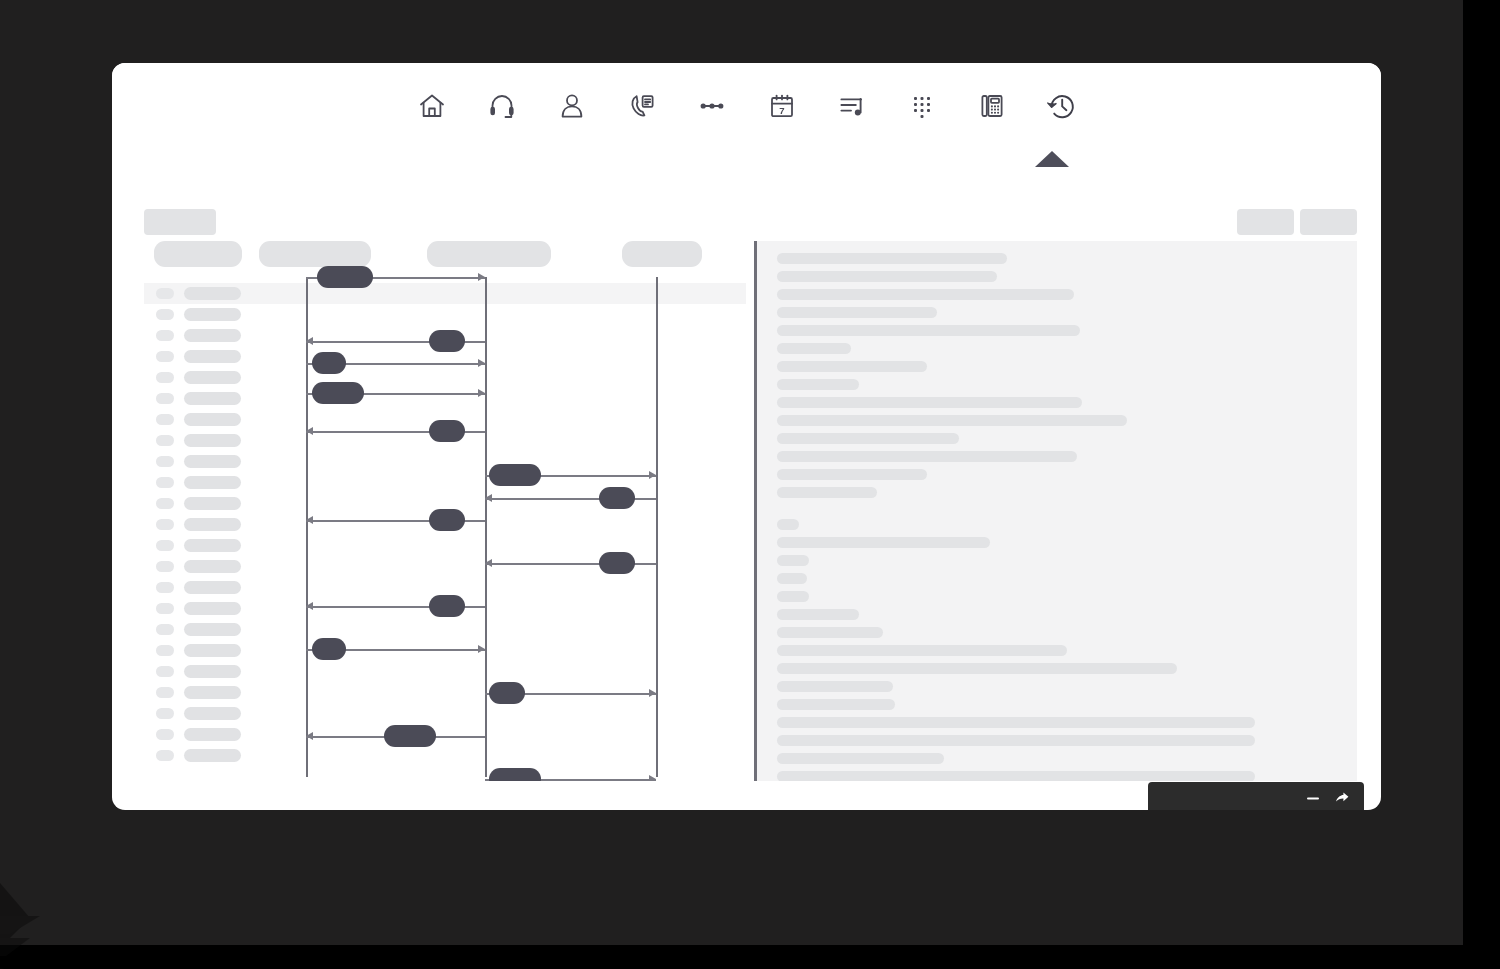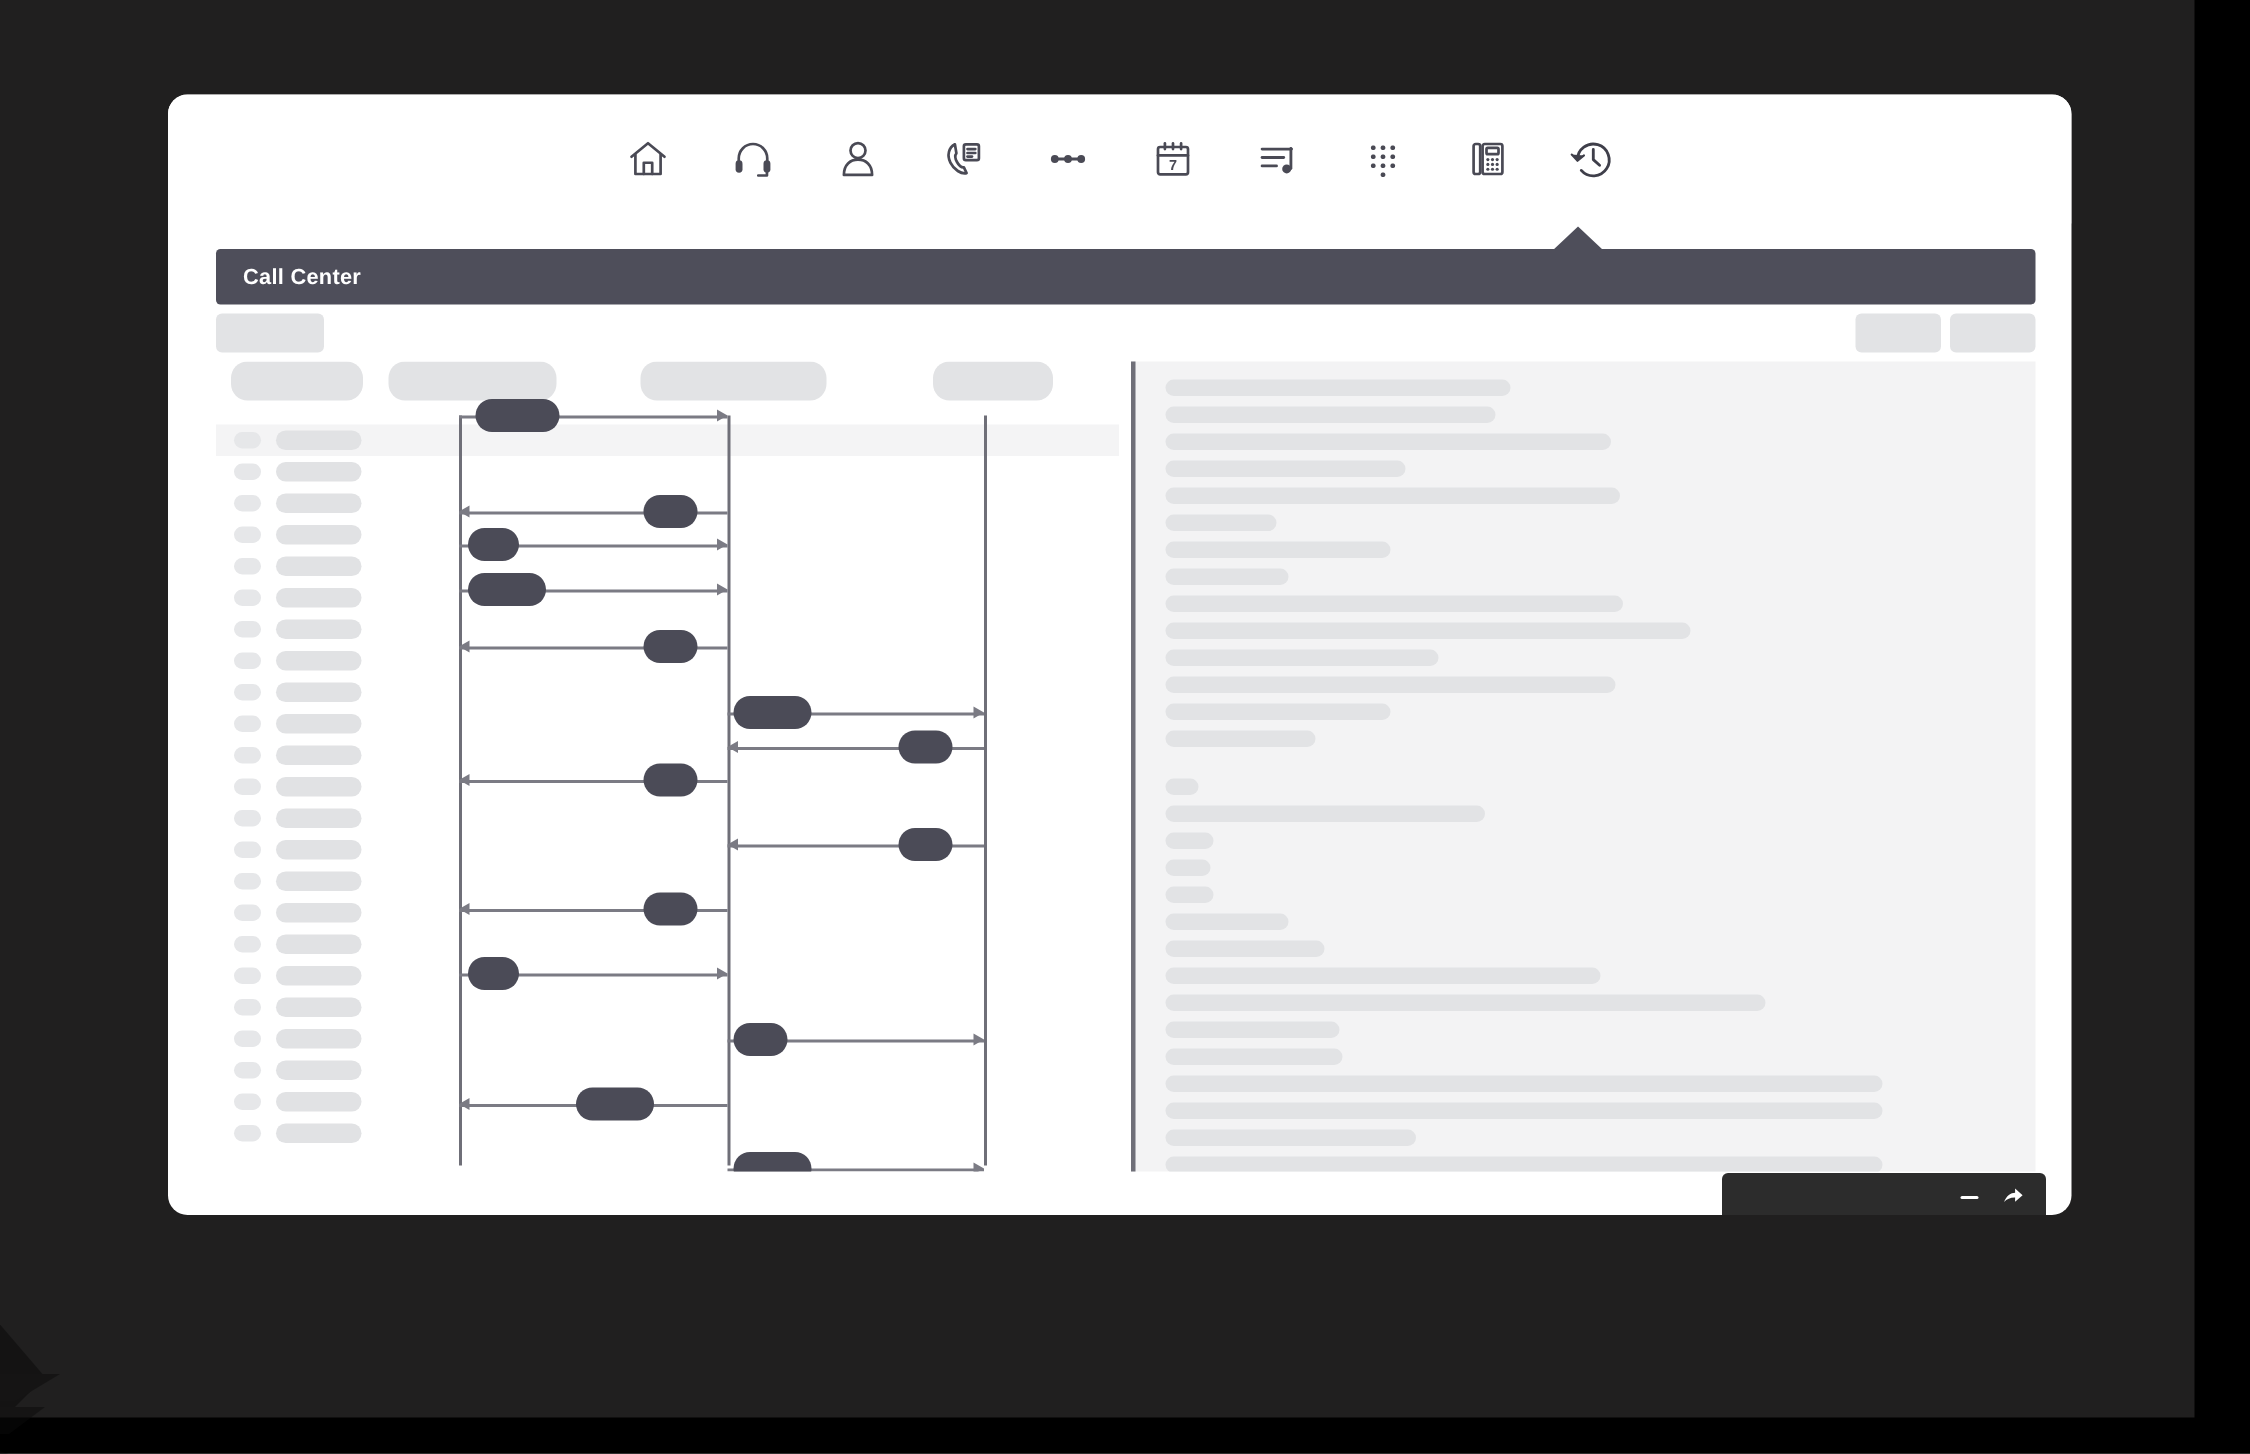--- a/index.html
+++ b/index.html
@@ -383,23 +383,20 @@
         <svg width="32" height="32" viewBox="0 0 32 32" fill="none" stroke="currentColor" stroke-width="1.9" stroke-linecap="round" stroke-linejoin="round">
           <path d="M5.6 16.6 A10.6 10.6 0 1 1 8.2 23.6"></path>
           <path d="M1.8 13 L5.7 17.2 L10 13.6" fill="currentColor" stroke="currentColor" stroke-width="1.4"></path>
           <path d="M16.2 9.6 V16.4 L20.4 20.2"></path>
         </svg>
       </div>
     </div>
 
     <div id="nav-pointer"></div>
 
-    <div id="titlebar">
-      <span class="title">Call Center</span>
-    </div>
 
     <div id="toolbar">
       <div id="toolbar-left-chip" class="skel"></div>
       <div id="toolbar-btn-1" class="skel"></div>
       <div id="toolbar-btn-2" class="skel"></div>
     </div>
 
     <div id="body-split">
 
       <div id="diagram-pane">

